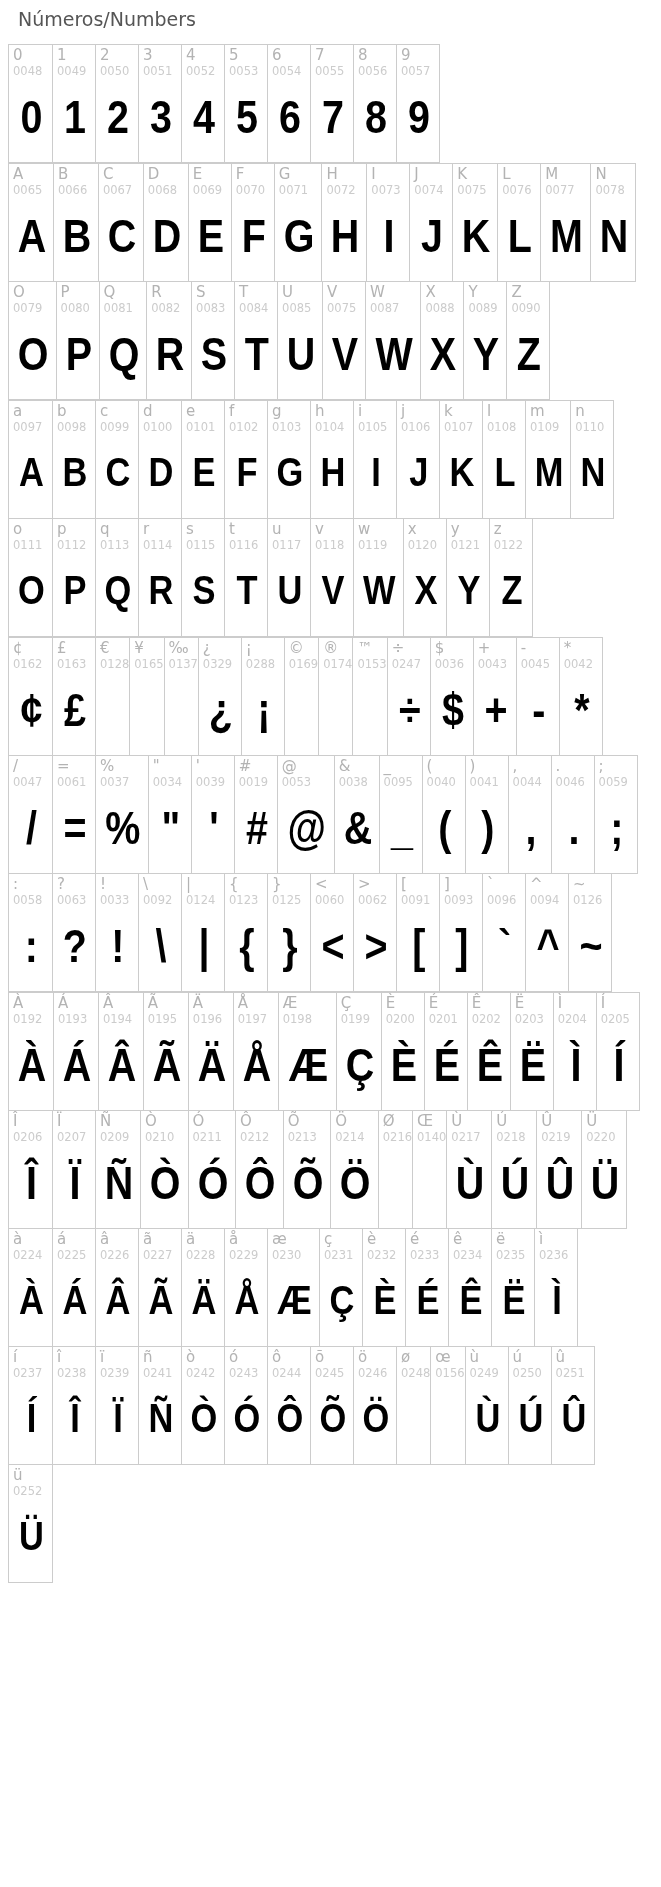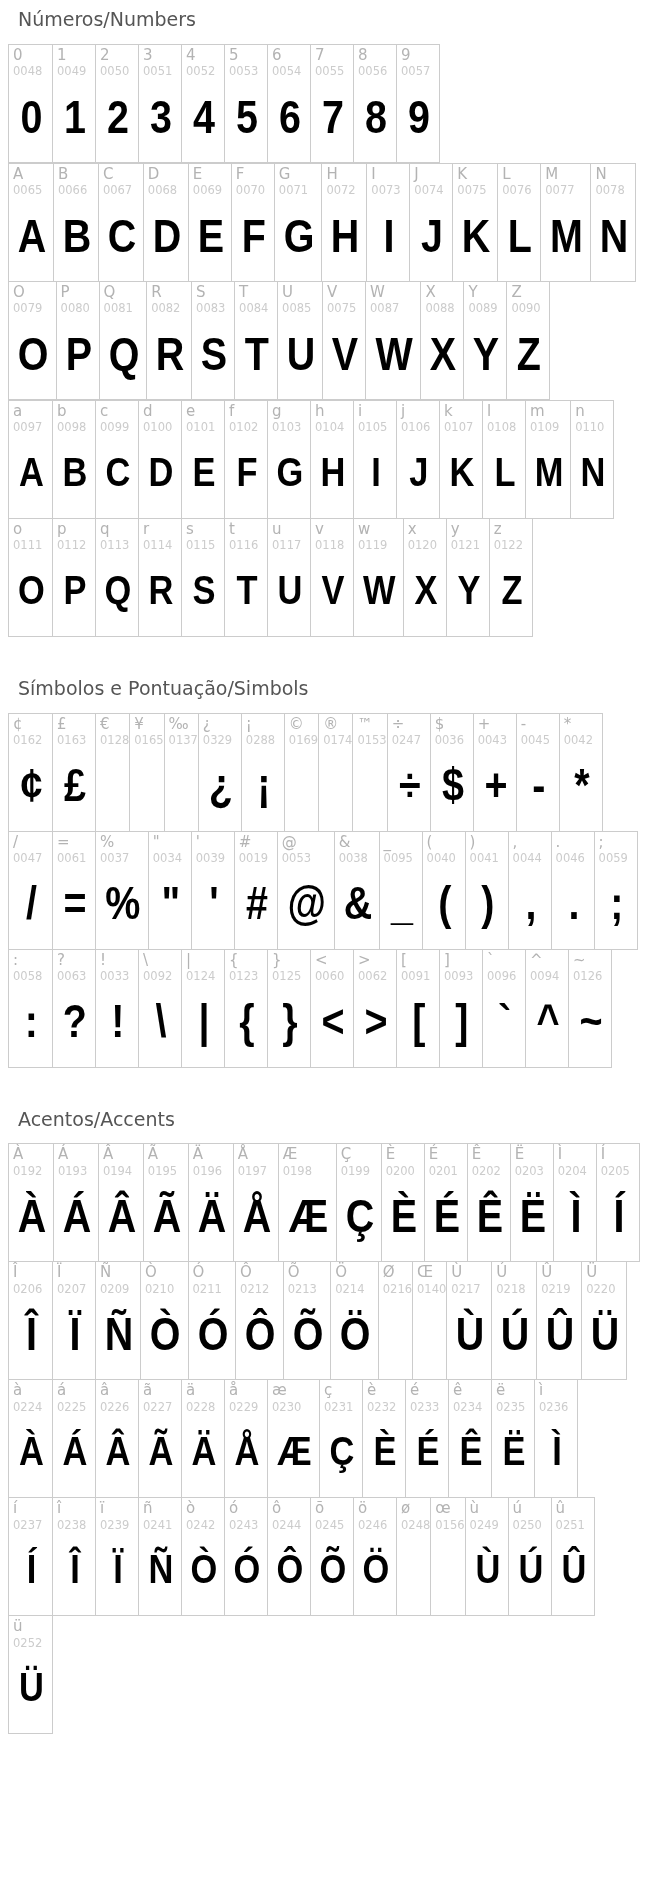--- a/index.html
+++ b/index.html
@@ -389,21 +389,20 @@
           <div class="char-glyph">Y</div>
         </div>
         <div class="char-cell small">
           <div class="char-label">z</div>
           <div class="char-code">0122</div>
           <div class="char-glyph">Z</div>
         </div>
       </div>
     </div>
     <div class="section">
-      <h2 class="section-title">Símbolos e Pontuação/Simbols</h2>
       <div class="char-row">
         <div class="char-cell">
           <div class="char-label">¢</div>
           <div class="char-code">0162</div>
           <div class="char-glyph">¢</div>
         </div>
         <div class="char-cell">
           <div class="char-label">£</div>
           <div class="char-code">0163</div>
           <div class="char-glyph">£</div>
@@ -613,21 +612,20 @@
           <div class="char-glyph">^</div>
         </div>
         <div class="char-cell">
           <div class="char-label">~</div>
           <div class="char-code">0126</div>
           <div class="char-glyph">~</div>
         </div>
       </div>
     </div>
     <div class="section">
-      <h2 class="section-title">Acentos/Accents</h2>
       <div class="char-row">
         <div class="char-cell">
           <div class="char-label">À</div>
           <div class="char-code">0192</div>
           <div class="char-glyph">À</div>
         </div>
         <div class="char-cell">
           <div class="char-label">Á</div>
           <div class="char-code">0193</div>
           <div class="char-glyph">Á</div>

